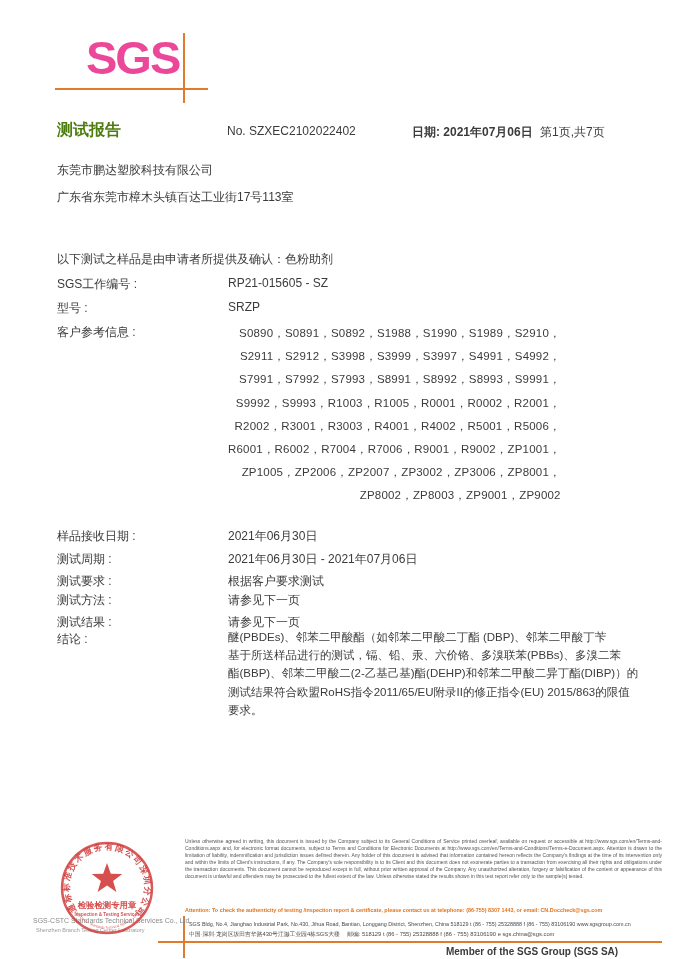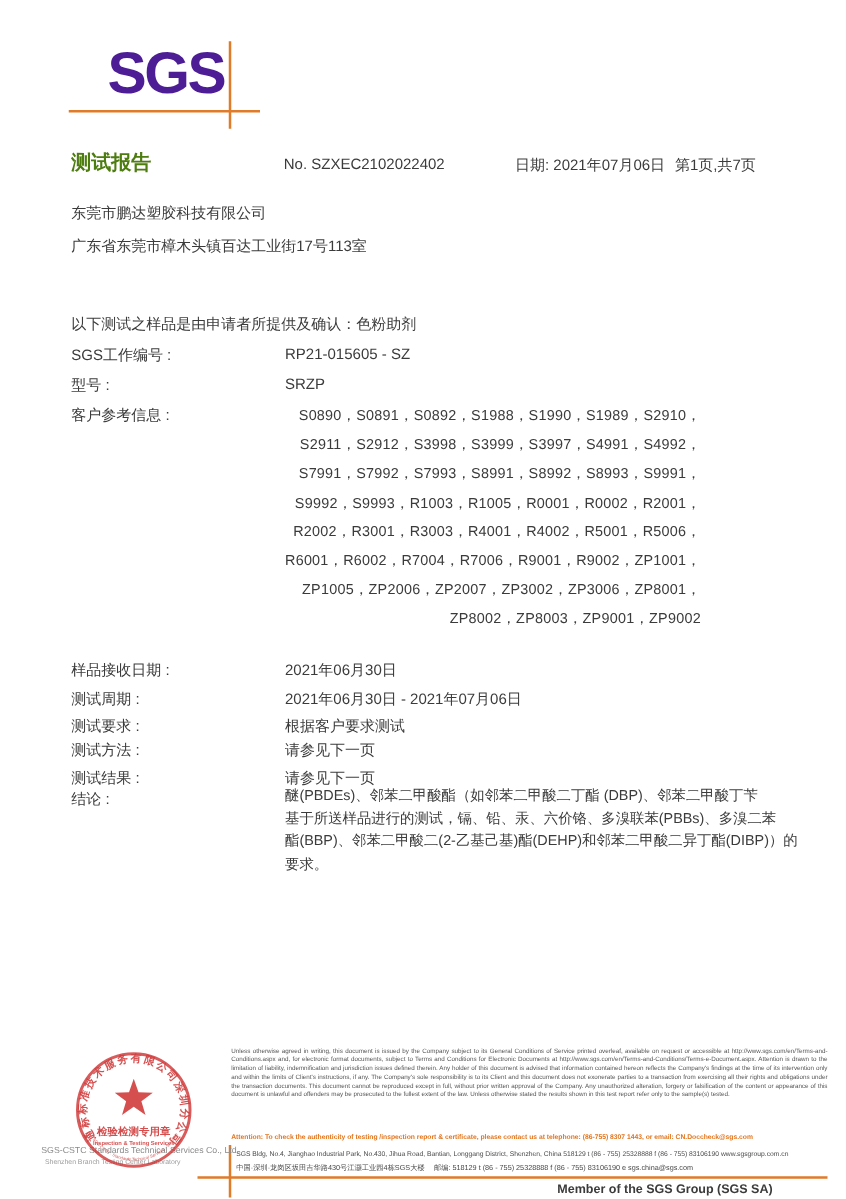--- a/index.html
+++ b/index.html
@@ -3,27 +3,27 @@
 <meta charset="utf-8">
 <style>
   html,body{margin:0;padding:0;}
   body{
     width:677px;height:959px;background:#ffffff;position:relative;
     font-family:"Liberation Sans","DejaVu Sans",sans-serif;
     color:#3b3b3b;overflow:hidden;
   }
   .abs{position:absolute;}
   
-  .logo-text{left:86px;top:34px;font-size:47px;font-weight:bold;color:#4c1d95;letter-spacing:-2px;line-height:1;}
+  .logo-text{left:86px;top:34px;font-size:47px;font-weight:bold;color:#ec4899;letter-spacing:-2px;line-height:1;}
   .logo-hline{left:55px;top:88px;width:153px;height:2px;background:#e07b2a;}
   .logo-vline{left:183px;top:33px;width:2px;height:70px;background:#e07b2a;}
   
   .rpt-title{left:57px;top:120px;font-size:16px;font-weight:bold;color:#4d7c0f;}
   .rpt-no{left:227px;top:124px;font-size:12px;}
-  .rpt-date{left:412px;top:124px;font-size:12px;}
+  .rpt-date{left:412px;top:124px;font-size:12px;font-weight:bold;}
   .rpt-page{left:540px;top:124px;font-size:12px;}
   
   .app-name{left:57px;top:162px;font-size:12px;}
   .app-addr{left:57px;top:189px;font-size:12px;text-align:right;}
   .sample-stmt{left:57px;top:251px;font-size:12px;}
   
   .flabel{left:57px;font-size:12px;}
   .fvalue{left:228px;font-size:12px;}
   .codes{left:228px;top:322px;font-size:11.5px;line-height:23.2px;}
   .codes div{letter-spacing:.2px;text-align:right;}
@@ -91,20 +91,21 @@
   <div class="abs fvalue" style="top:592px">请参见下一页</div>
 
   <div class="abs flabel" style="top:614px">测试结果 :</div>
   <div class="abs fvalue" style="top:614px">请参见下一页</div>
 
   <div class="abs flabel" style="top:631px">结论 :</div>
   <div class="abs conc-lines">
       <div>醚(PBDEs)、邻苯二甲酸酯（如邻苯二甲酸二丁酯 (DBP)、邻苯二甲酸丁苄</div>
       <div>基于所送样品进行的测试，镉、铅、汞、六价铬、多溴联苯(PBBs)、多溴二苯</div>
       <div>酯(BBP)、邻苯二甲酸二(2-乙基己基)酯(DEHP)和邻苯二甲酸二异丁酯(DIBP)）的</div>
+      <div>测试结果符合欧盟RoHS指令2011/65/EU附录II的修正指令(EU) 2015/863的限值</div>
       <div>要求。</div>
     </div>
 
   <div class="abs stamp-co1">SGS-CSTC Standards Technical Services Co., Ltd.</div>
   <div class="abs stamp-co2">Shenzhen Branch Testing Center Laboratory</div>
 
   <svg class="abs stamp-svg" width="115" height="100" viewBox="0 0 115 100">
     <defs>
       <path id="arcTop" d="M 26 71 A 38 38 0 1 1 84 71" fill="none"></path>
       <path id="arcBottom" d="M 20 67 A 40 40 0 0 0 90 67" fill="none"></path>

